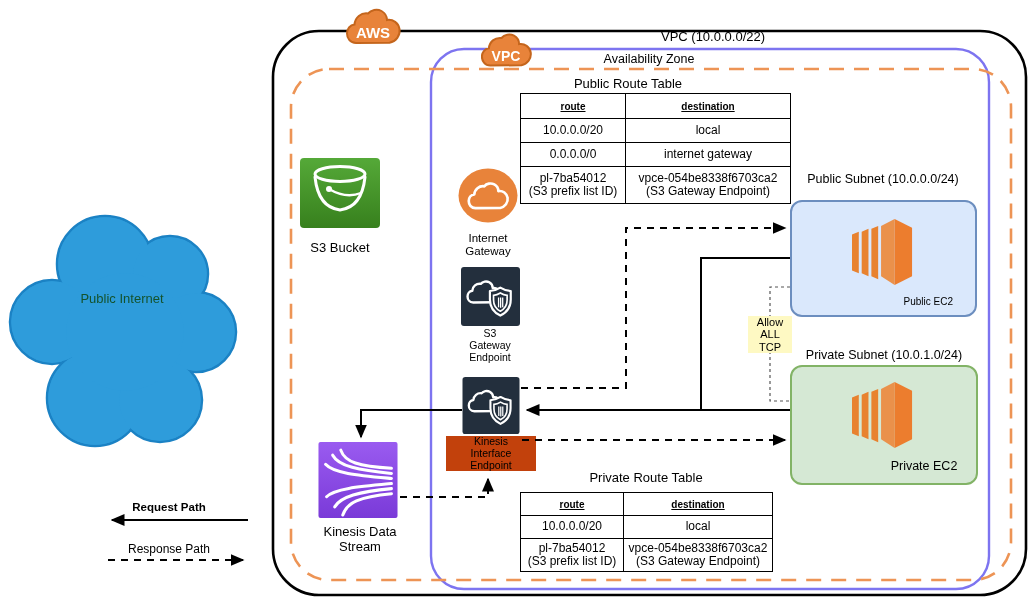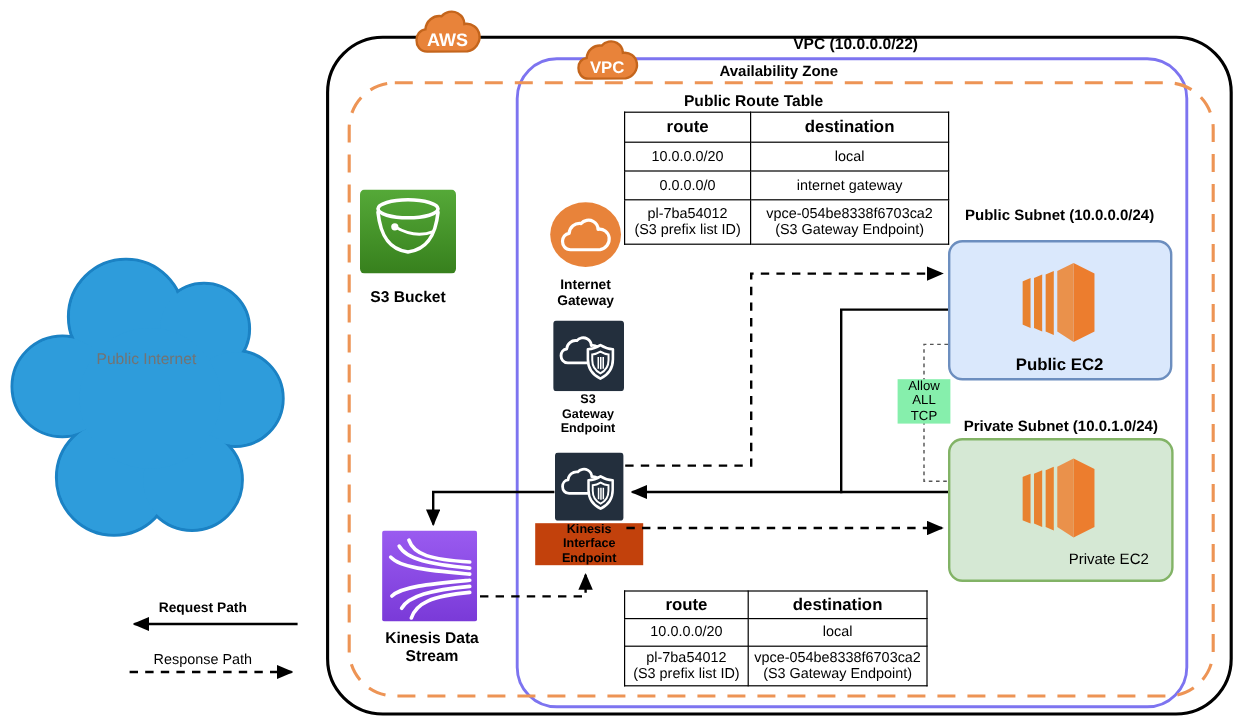--- a/index.html
+++ b/index.html
@@ -1,24 +1,24 @@
 <!DOCTYPE html>
 <html><head>
 <meta charset="utf-8">
 <style>
   html,body{margin:0;padding:0;background:#fff;}
   #canvas{position:relative;width:1032px;height:602px;background:#fff;overflow:hidden;
           font-family:"Liberation Sans",sans-serif;color:#000;}
   .abs{position:absolute;}
-  .lbl{position:absolute;font-weight:bold;text-align:center;white-space:pre-line;line-height:1.12;}
+  .lbl{position:absolute;font-weight:normal;text-align:center;white-space:pre-line;line-height:1.12;}
   svg{display:block;}
   table.rt{border-collapse:collapse;background:#fff;table-layout:fixed;}
   table.rt th,table.rt td{border:1.5px solid #000;text-align:center;vertical-align:middle;
         padding:0;font-size:12px;white-space:pre-line;line-height:1.1;}
-  table.rt th{font-weight:bold;font-size:14px;}
+  table.rt th{font-weight:bold;font-size:10px;text-decoration:underline;}
   td.small{font-size:11.3px;}
   .subnet{position:absolute;box-sizing:border-box;border-radius:12px;border:2px solid;}
 </style>
 </head>
 <body>
 
 <div id="canvas">
 
   <svg class="abs" style="left:0;top:0;z-index:1;" width="1032" height="602" viewBox="0 0 1032 602">
 
@@ -56,21 +56,21 @@
   </svg>
 
   <svg class="abs" style="left:481px;top:32px;z-index:4;" width="52" height="40" viewBox="0 0 52 40">
     <path d="M9.3,33.5 C3.7,33.5 0.9,28.8 0.9,24.6 C0.9,20.5 3.7,16.7 7.9,16.3 C8.4,9.8 14,5.1 20.5,6 C23.3,2.6 28.8,1.4 33,3.7 C36.3,5.6 38.1,8.8 38.1,12.1 C43.7,11.2 48.8,14.9 49.7,20.5 C50.6,26.5 46.5,32.1 40.4,33.3 L9.3,33.5 Z" fill="#E8833A" stroke="#C4651C" stroke-width="2"></path>
     <text x="25" y="29" text-anchor="middle" font-size="14" font-weight="bold" fill="#fff" font-family="Liberation Sans, sans-serif">VPC</text>
   </svg>
 
   <div class="lbl" style="left:563px;top:30px;width:300px;font-size:13px;z-index:4;">VPC (10.0.0.0/22)</div>
   <div class="lbl" style="left:499px;top:52px;width:300px;font-size:12.5px;z-index:4;">Availability Zone</div>
 
-  <div class="lbl" style="left:42px;top:292px;width:160px;font-size:13px;font-weight:normal;color:#737373;z-index:4;">Public Internet</div>
+  <div class="lbl" style="left:42px;top:292px;width:160px;font-size:13px;font-weight:normal;color:#14532d;z-index:4;">Public Internet</div>
 
   <svg class="abs" style="left:300px;top:158px;z-index:3;" width="80" height="70" viewBox="0 0 80 70">
     <defs>
       <linearGradient id="s3g" x1="0" y1="0" x2="0" y2="1">
         <stop offset="0" stop-color="#55A938"></stop>
           <stop offset="1" stop-color="#37801D"></stop>
       </linearGradient>
     </defs>
     <rect x="0" y="0" width="80" height="70" rx="4" fill="url(#s3g)"></rect>
     <ellipse cx="40" cy="16" rx="25" ry="7.5" fill="none" stroke="#fff" stroke-width="3"></ellipse>
@@ -147,21 +147,21 @@
   <div class="subnet" style="left:790px;top:200px;width:187px;height:117px;background:#DAE8FC;border-color:#6C8EBF;z-index:2;"></div>
   <svg class="abs" style="left:852px;top:214px;z-index:3;" width="62" height="78" viewBox="0 0 64 78">
     <g stroke="none">
       <polygon points="0,20 7,17 7,60 0,57" fill="#E8822F"></polygon>
       <polygon points="10,17 17,14 17,63 10,60" fill="#E8822F"></polygon>
       <polygon points="20,14 27,11 27,66 20,63" fill="#E8822F"></polygon>
       <polygon points="30,11 44,4 44,72 30,63" fill="#EA914B"></polygon>
       <polygon points="44,4 62,13 62,63 44,72" fill="#EC7D2E"></polygon>
     </g>
   </svg>
-  <div class="lbl" style="left:813px;top:296px;width:140px;font-size:14px;font-weight:bold;z-index:3;">Public EC2</div>
+  <div class="lbl" style="left:813px;top:296px;width:140px;font-size:10px;font-weight:normal;z-index:3;text-align:right;">Public EC2</div>
 
   <div class="lbl" style="left:764px;top:348px;width:240px;font-size:12.5px;z-index:3;">Private Subnet (10.0.1.0/24)</div>
   <div class="subnet" style="left:790px;top:365px;width:188px;height:120px;background:#D5E8D4;border-color:#82B366;z-index:2;"></div>
   <svg class="abs" style="left:852px;top:377px;z-index:3;" width="62" height="78" viewBox="0 0 64 78">
     <g stroke="none">
       <polygon points="0,20 7,17 7,60 0,57" fill="#E8822F"></polygon>
       <polygon points="10,17 17,14 17,63 10,60" fill="#E8822F"></polygon>
       <polygon points="20,14 27,11 27,66 20,63" fill="#E8822F"></polygon>
       <polygon points="30,11 44,4 44,72 30,63" fill="#EA914B"></polygon>
       <polygon points="44,4 62,13 62,63 44,72" fill="#EC7D2E"></polygon>
@@ -190,20 +190,21 @@
     </tr>
     <tr style="height:37px;">
       <td class="small">pl-7ba54012
 (S3 prefix list ID)</td>
       <td class="small">vpce-054be8338f6703ca2
 (S3 Gateway Endpoint)</td>
     </tr>
   </tbody>
     </table>
 
+  <div class="lbl" style="left:496px;top:471px;width:300px;font-size:13px;z-index:3;">Private Route Table</div>
   <table class="rt abs" style="left:520px;top:492px;width:252px;z-index:3;">
     <colgroup>
         <col style="width:103px;">
         <col style="width:149px;">
       </colgroup>
     <tbody>
         <tr style="height:23px;">
       <th>route</th>
       <th>destination</th>
     </tr>
@@ -237,20 +238,20 @@
     <path d="M521,388 L626,388 L626,228 L785,228" fill="none" stroke="#000" stroke-width="2" stroke-dasharray="7,6" marker-end="url(#ah)"></path>
 
     <path d="M522,440 L785,440" fill="none" stroke="#000" stroke-width="2" stroke-dasharray="7,6" marker-end="url(#ah)"></path>
 
     <path d="M790,287 L770,287 L770,401 L790,401" fill="none" stroke="#555" stroke-width="1.2" stroke-dasharray="3,3"></path>
 
     <path d="M248,520 L112,520" fill="none" stroke="#000" stroke-width="2" marker-end="url(#ah)"></path>
     <path d="M108,560 L243,560" fill="none" stroke="#000" stroke-width="2" stroke-dasharray="7,6" marker-end="url(#ah)"></path>
   </svg>
 
-  <div class="lbl" style="left:748px;top:316px;width:44px;font-size:11px;font-weight:normal;background:#86efac;z-index:6;">Allow
+  <div class="lbl" style="left:748px;top:316px;width:44px;font-size:11px;font-weight:normal;background:#fef9c3;z-index:6;">Allow
 ALL
 TCP</div>
 
   <div class="lbl" style="left:89px;top:501px;width:160px;font-size:11.5px;font-weight:bold;z-index:6;">Request Path</div>
   <div class="lbl" style="left:89px;top:543px;width:160px;font-size:12px;font-weight:normal;z-index:6;">Response Path</div>
 
 </div>
 
 </body></html>

